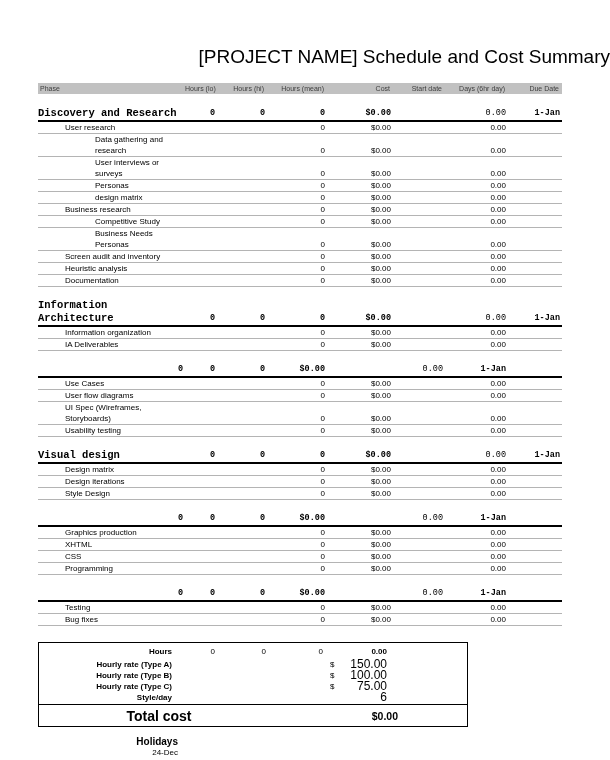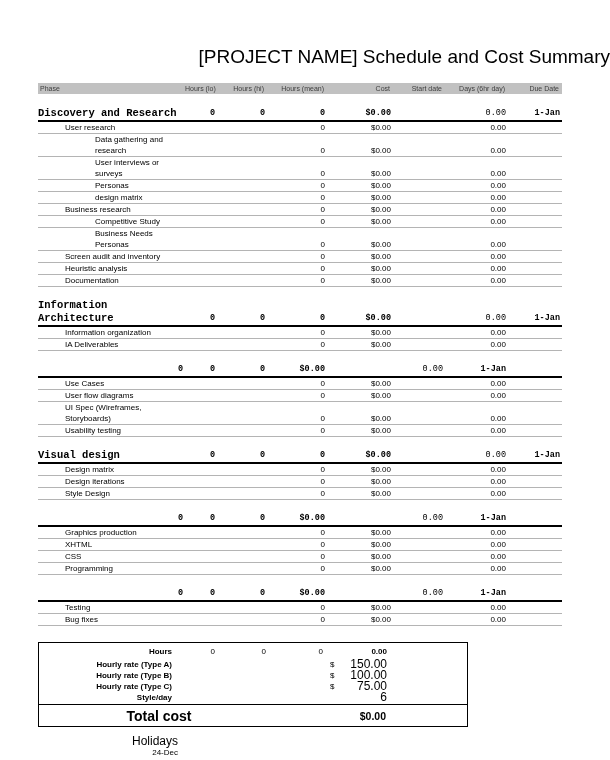--- a/index.html
+++ b/index.html
@@ -31,26 +31,26 @@
   .ind1{padding-left:27px;}
   .ind2{padding-left:57px;}
 
   .summary-box{width:430px;border:1.5px solid #000;margin-top:16px;box-sizing:border-box;padding-top:3px;}
   .box-row{display:grid;grid-template-columns:136px 42px 51px 57px 25px 40px;height:11px;align-items:center;}
   .box-row .c{font-size:8px;line-height:11px;}
   .box-label{font-size:8px;font-weight:bold;text-align:right;padding-right:3px;}
   .box-cur{font-size:8px;text-align:left;padding-left:5px;}
   .box-amt{font-size:12px;text-align:right;padding-right:3px;}
   .box-amt.bold{font-weight:bold;}
-  .box-total{display:grid;grid-template-columns:240px 110px;border-top:1.5px solid #000;margin-top:3px;height:21px;align-items:center;}
+  .box-total{display:grid;grid-template-columns:240px 110px;border-top:1.5px solid #000;margin-top:3px;height:21px;align-items:center;gap:12px;}
   .total-label{font-size:14px;font-weight:bold;text-align:center;}
   .total-value{font-size:10.5px;font-weight:bold;text-align:right;padding-right:3px;}
 
   .holidays{width:140px;text-align:right;margin-top:9px;}
-  .holidays .hol-label{font-weight:normal;font-size:12px;line-height:11px;}
+  .holidays .hol-label{font-weight:bold;font-size:10px;line-height:11px;}
   .holidays .hol-date{font-size:8px;line-height:11px;}
 </style>
 </head>
 <body>
 
 <div class="page">
   <h1 class="title">[PROJECT NAME] Schedule and Cost Summary</h1>
 
   <div class="sheet">
     <div class="row thead" id="thead">

